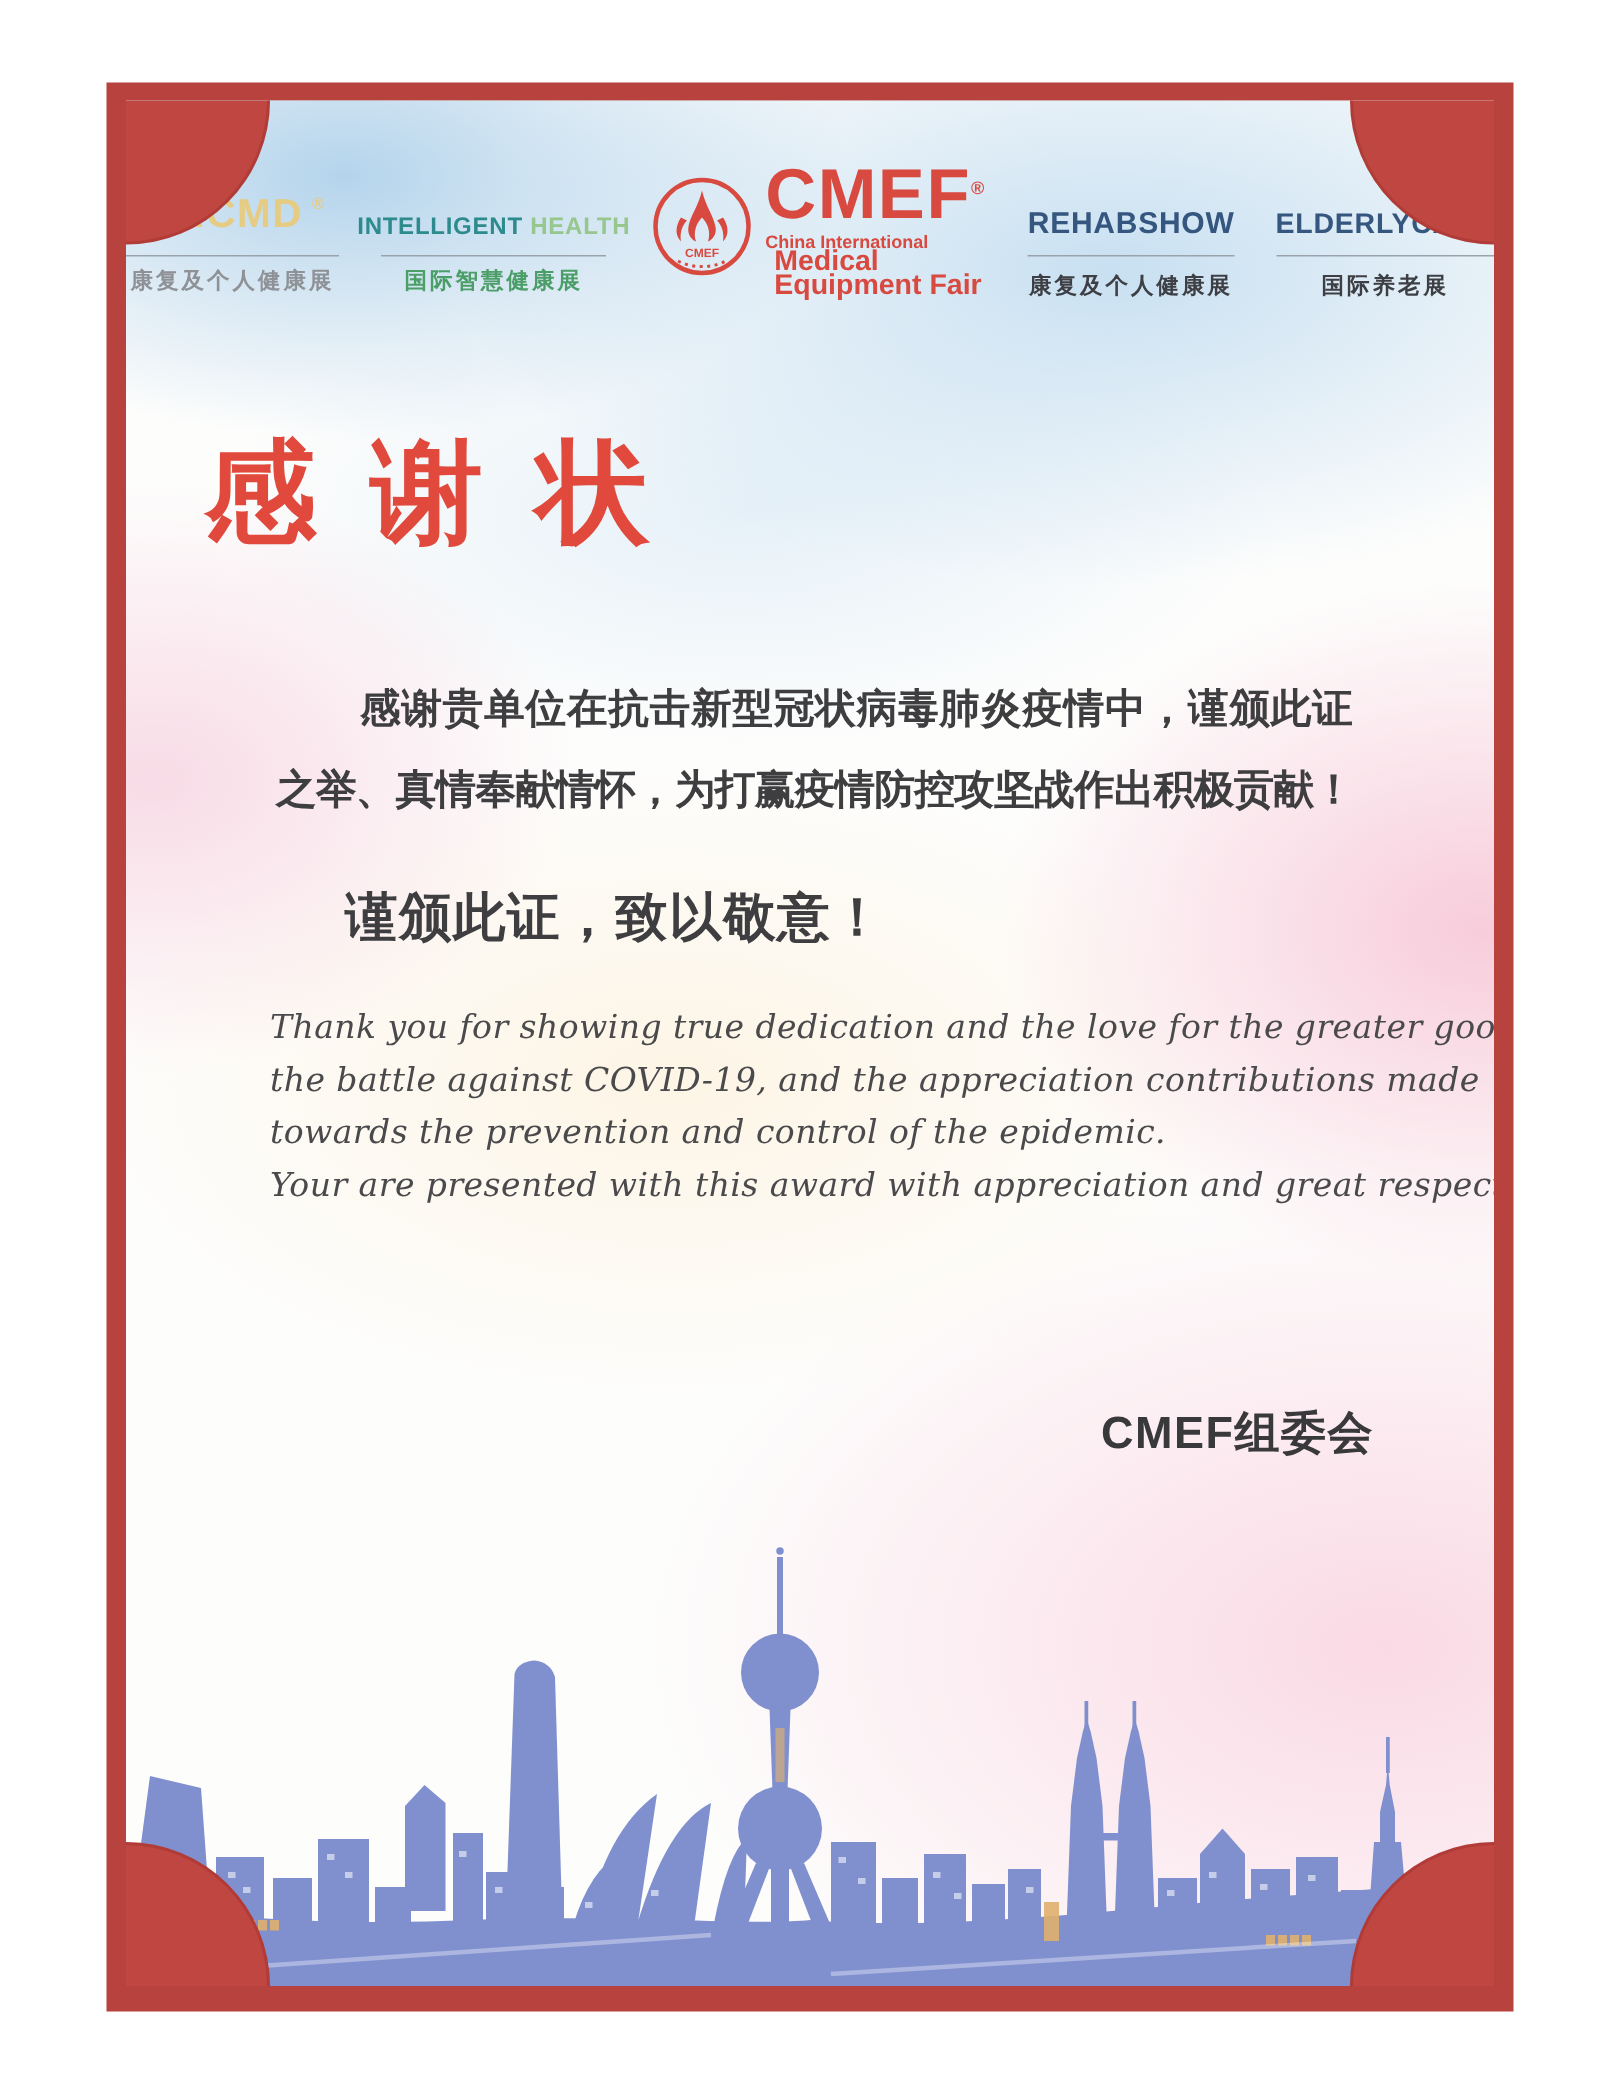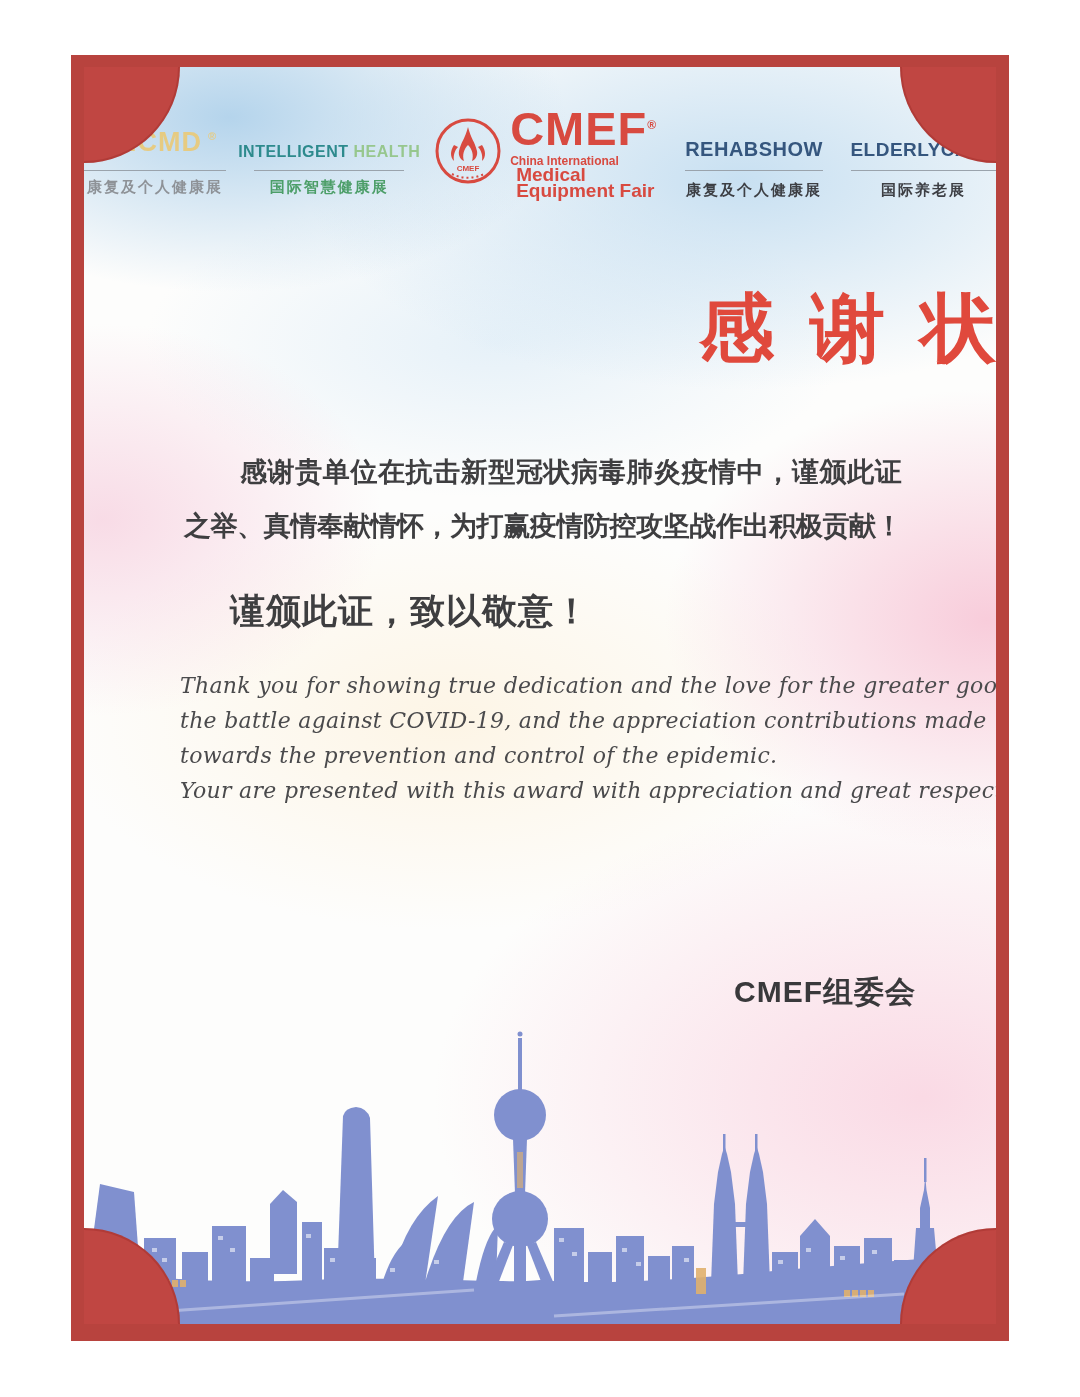--- a/index.html
+++ b/index.html
@@ -66,37 +66,37 @@
   .cmef-tag2{font-size:19px;font-weight:bold;color:#d84a40;line-height:16px;margin-left:6px;}
 
   .rehab-block{width:150px;}
   .blue-name{font-size:20px;font-weight:bold;color:#35567e;letter-spacing:.5px;white-space:nowrap;}
   .dark-sub{color:#3d3f44;margin-top:10px;}
   .elder-block{width:145px;}
   .elder-name{font-size:19px;}
 
   
   .title{
-    position:absolute;left:16px;right:0;top:212px;text-align:right;z-index:5;
+    position:absolute;left:16px;right:0;top:212px;text-align:left;z-index:5;
     font-size:75px;font-weight:bold;color:#e0493c;
     letter-spacing:36px;margin-right:-36px;text-indent:36px;
   }
   .para{position:absolute;left:100px;top:378px;width:745px;z-index:5;
     color:#3e3e40;font-weight:600;font-size:27px;line-height:54px;}
   .para .l1{text-indent:56px;letter-spacing:.6px;white-space:nowrap;}
   .para .l2{letter-spacing:-.4px;white-space:nowrap;}
   .closing{position:absolute;left:146px;top:521px;z-index:5;
     color:#3e3e40;font-weight:600;font-size:35px;letter-spacing:1px;white-space:nowrap;}
 
   .english{position:absolute;left:96px;top:601px;z-index:5;
     font-family:"DejaVu Serif",serif;font-style:italic;
     color:#4a4a4c;font-size:22px;line-height:35px;letter-spacing:.3px;}
   .english div{white-space:nowrap;}
 
-  .signature{position:absolute;left:650px;top:900px;z-index:5;
+  .signature{position:absolute;left:650px;top:864px;z-index:5;
     color:#39393b;font-weight:600;font-size:30px;line-height:49px;letter-spacing:1px;}
 
   
   .skyline{position:absolute;left:0;right:0;bottom:0;height:302px;z-index:10;}
   .skyline svg{display:block;width:100%;height:100%;}
 </style>
 </head>
 <body>
 
 <div class="frame">

